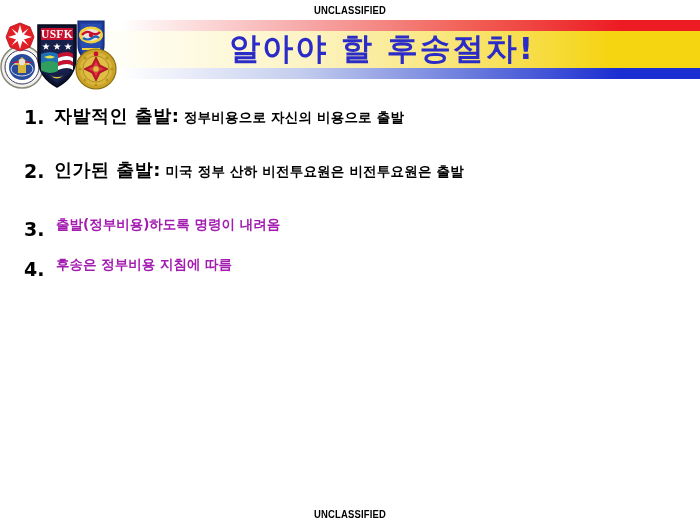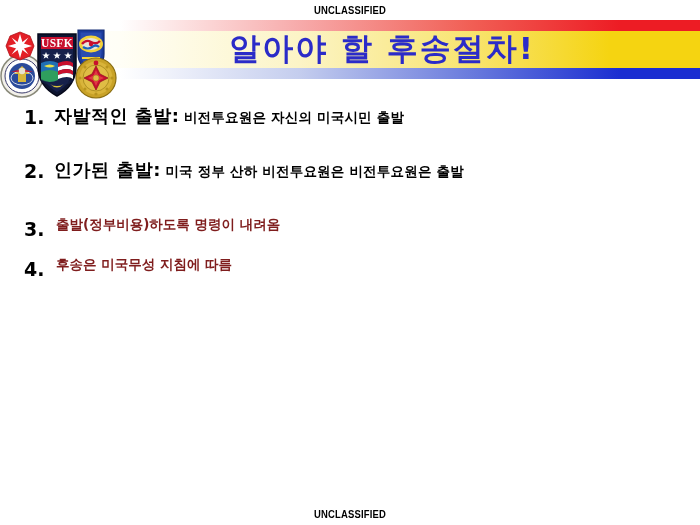--- a/index.html
+++ b/index.html
@@ -93,21 +93,21 @@
     letter-spacing: 2px;
     white-space: nowrap;
     padding-left: 64px;
     box-sizing: border-box;
   }
 
   
   #emblem-cluster {
     position: absolute;
     left: 0;
-    top: 14px;
+    top: 5px;
     width: 128px;
     height: 88px;
   }
   #emblem-cluster svg { display: block; }
 
   
   #content-list {
     position: absolute;
     left: 0;
     top: 104px;
@@ -142,21 +142,21 @@
     font-weight: bold;
     font-size: 13.5px;
     letter-spacing: 0.2px;
   }
   .item-cont {
     padding-left: 30px;
     font-family: "DejaVu Sans", "Liberation Sans", sans-serif;
     font-weight: bold;
     font-size: 13.5px;
     margin-top: 19px;
-    color: #7f1d1d;
+    color: #a21caf;
   }
   #item-1 { margin-bottom: 30px; }
   #item-2 { margin-bottom: 34px; }
   #item-3 { margin-bottom: 22px; }
   #item-1 .item-number { top: 2px; }
   #item-2 .item-number { top: 2px; }
   #item-3 .item-number { top: 2px; }
   #item-4 .item-number { top: 2px; }
 </style>
 </head>
@@ -258,37 +258,37 @@
     </g>
   </svg>
 </div>
 
 <div id="content-list">
 
   <div class="list-item" id="item-1">
     <span class="item-number">1.</span>
     <div class="item-line">
       <span class="item-heading">자발적인 출발:</span>
-      <span class="item-body">비전투요원은 자신의 미국시민 출발</span>
+      <span class="item-body">정부비용으로 자신의 비용으로 출발</span>
     </div>
   </div>
 
   <div class="list-item" id="item-2">
     <span class="item-number">2.</span>
     <div class="item-line">
       <span class="item-heading">인가된 출발:</span>
       <span class="item-body">미국 정부 산하 비전투요원은 비전투요원은 출발</span>
     </div>
   </div>
 
   <div class="list-item" id="item-3">
     <span class="item-number">3.</span>
     <div class="item-cont">출발(정부비용)하도록  명령이 내려옴</div>
   </div>
 
   <div class="list-item" id="item-4">
     <span class="item-number">4.</span>
-    <div class="item-cont">후송은 미국무성 지침에  따름</div>
+    <div class="item-cont">후송은 정부비용 지침에  따름</div>
   </div>
 
 </div>
 
 <div class="classification" id="classification-bottom">UNCLASSIFIED</div>
 
 </body></html>

